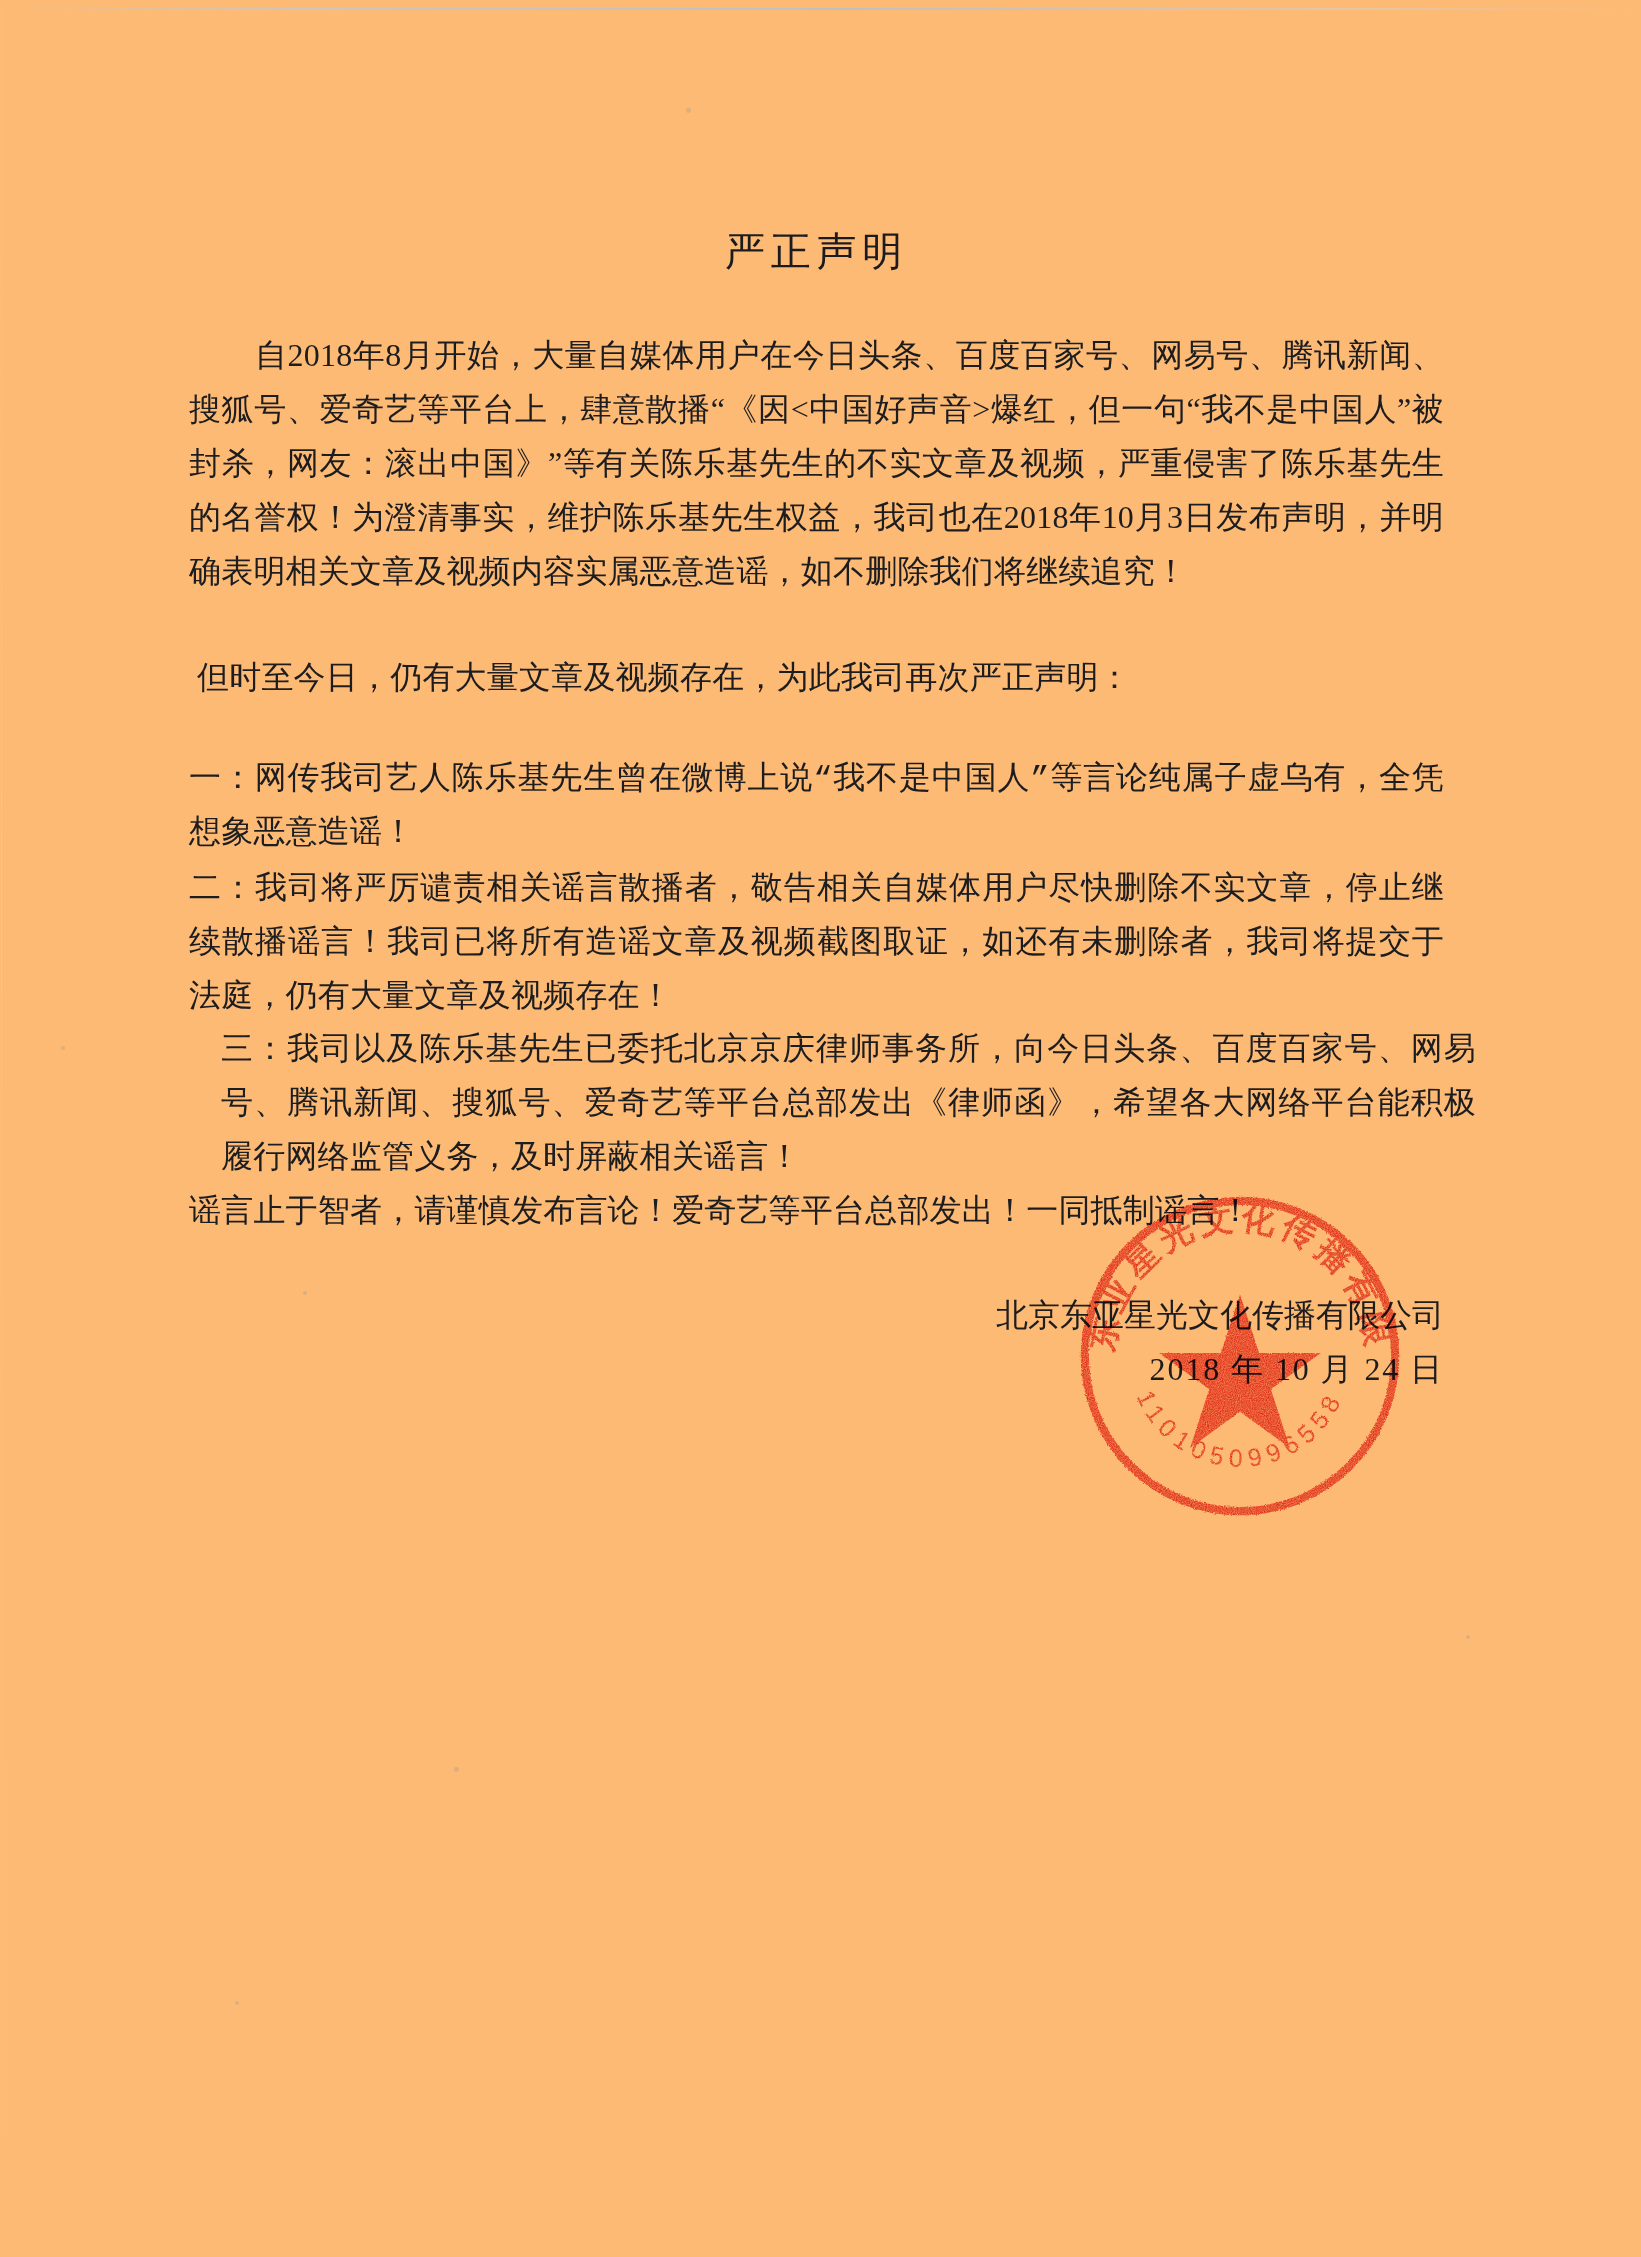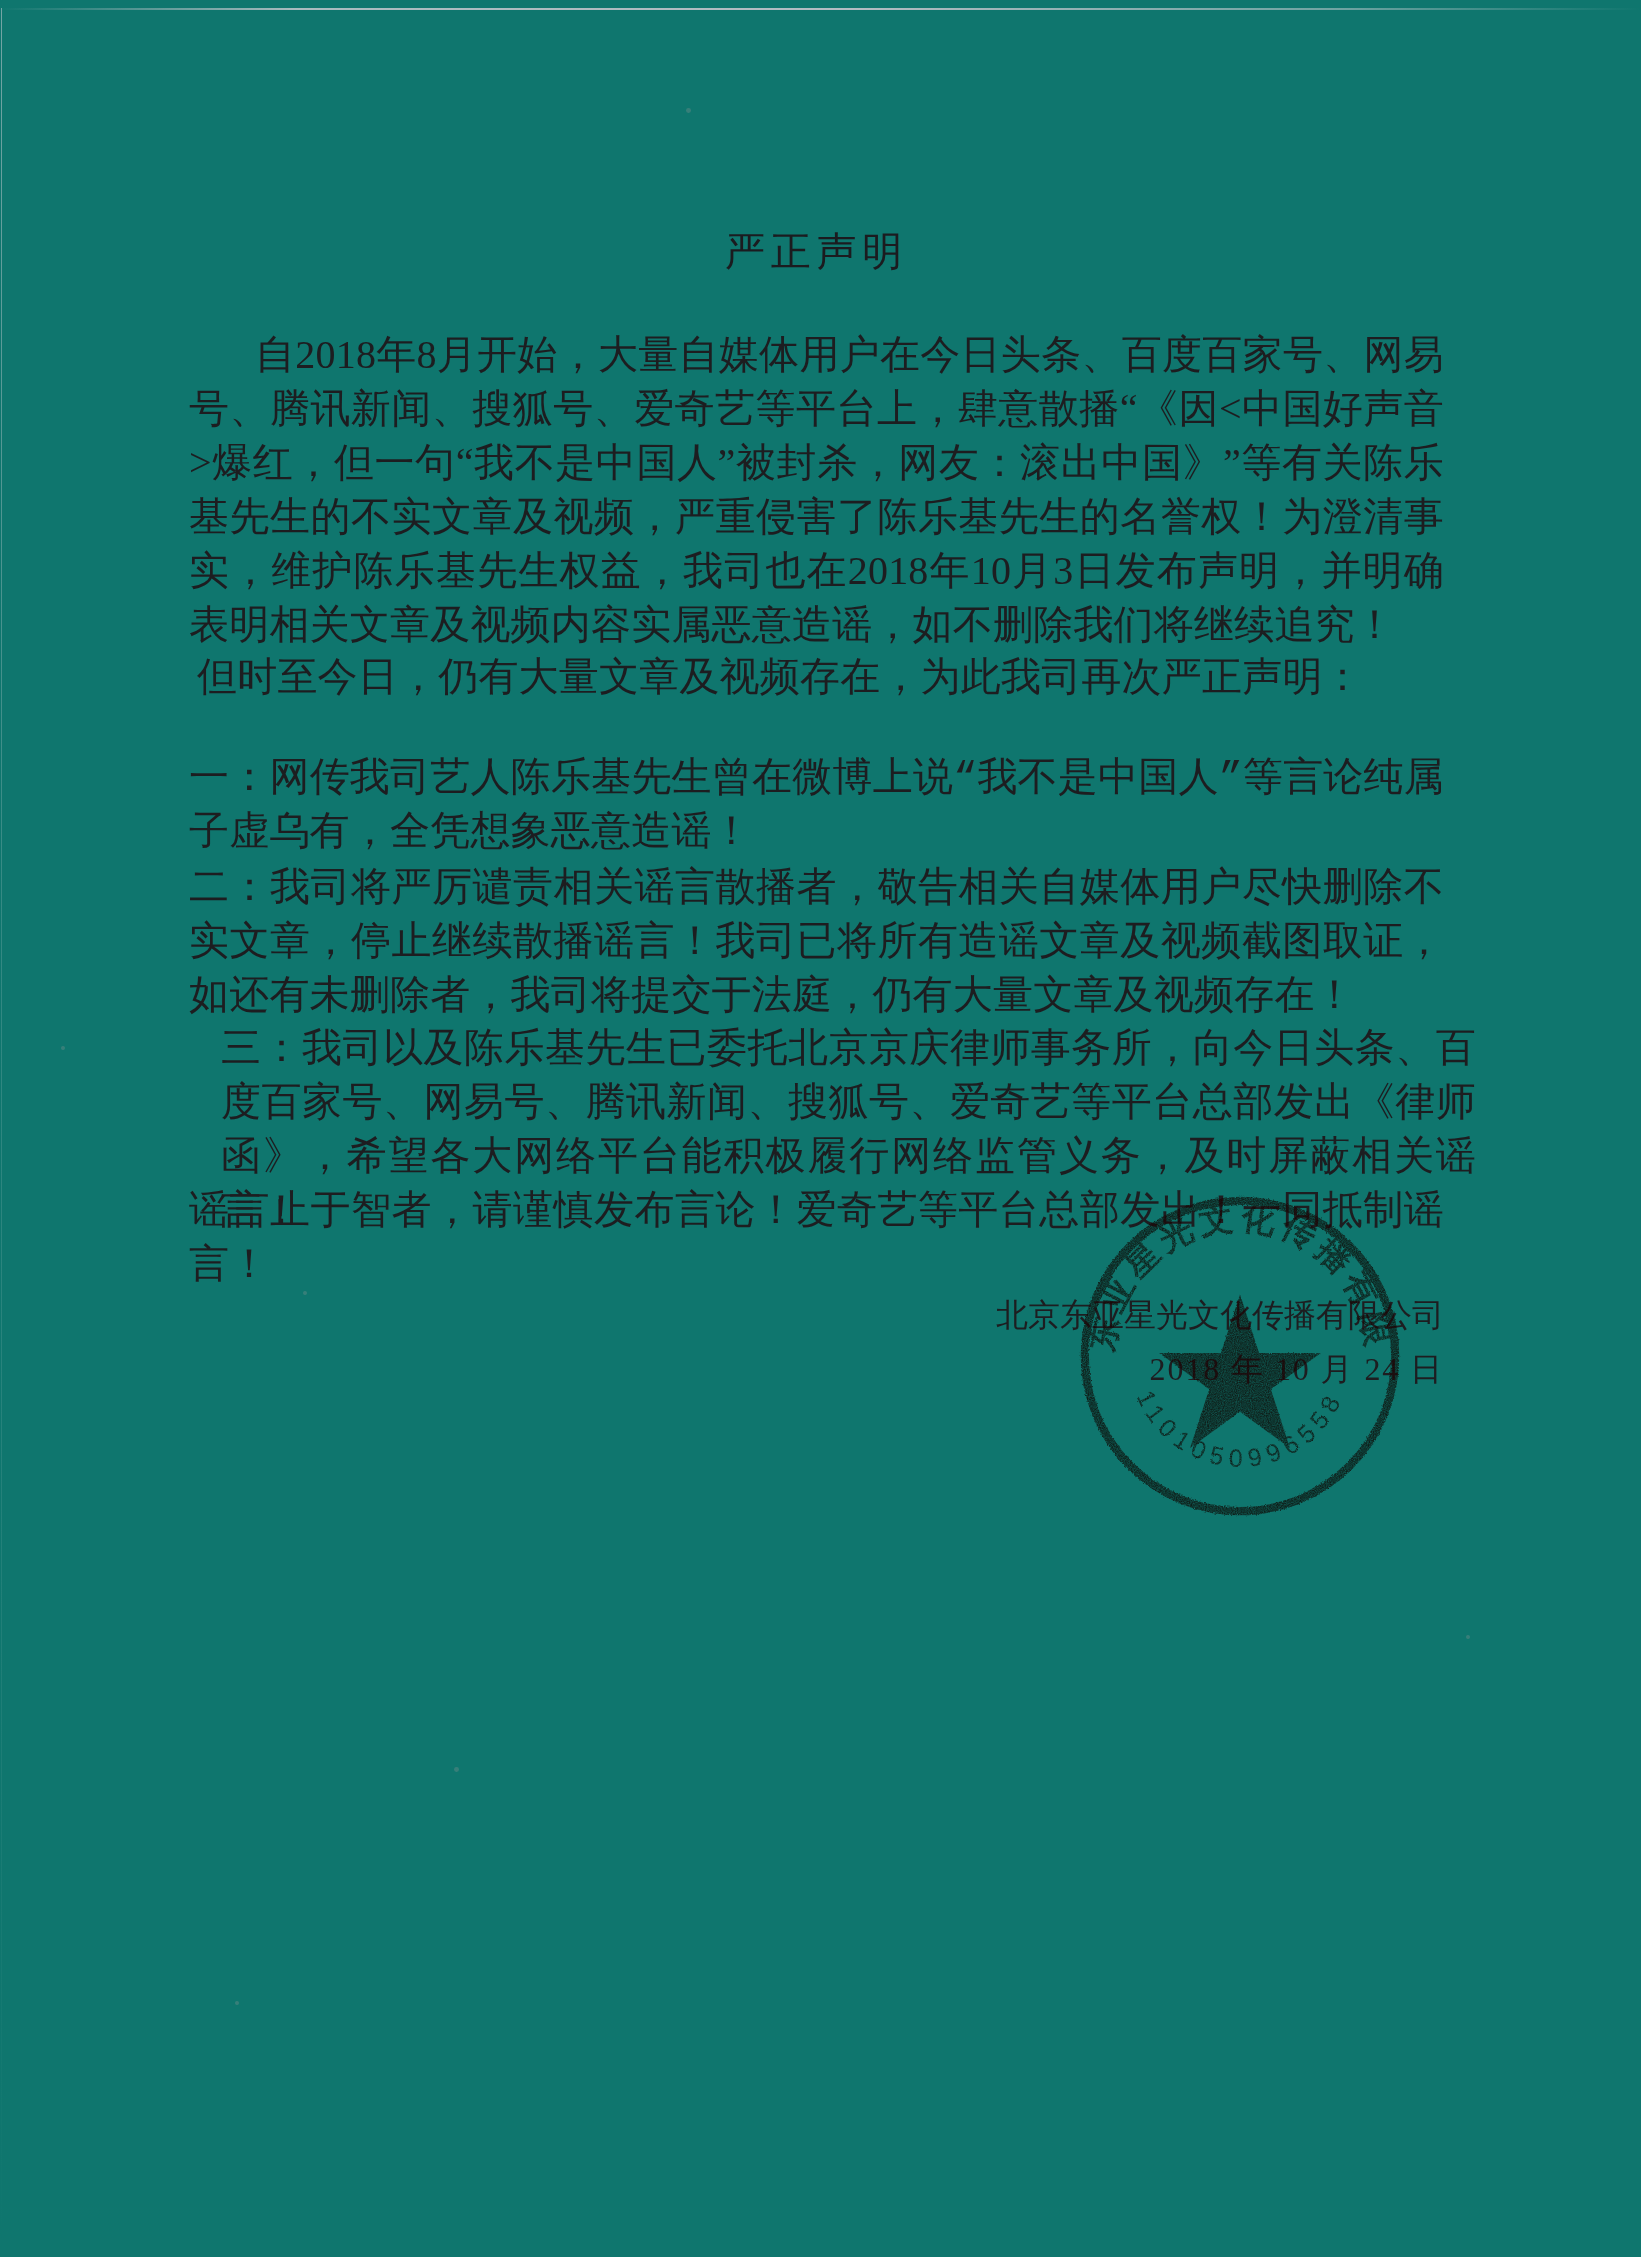--- a/index.html
+++ b/index.html
@@ -8,21 +8,21 @@
     background: #ffffff;
   }
   body {
     font-family: "Liberation Serif", "DejaVu Serif", serif;
   }
 
   #page {
     position: relative;
     width: 1641px;
     height: 2257px;
-    background: #0f766e;
+    background: #fdba74;
     overflow: hidden;
     box-sizing: border-box;
   }
 
   
   .scan-edge-top {
     position: absolute;
     top: 7.7px;
     left: 0;
     width: 1641px;
@@ -69,21 +69,21 @@
     font-size: 40px;
     letter-spacing: 5.8px;
     color: #1b1b1f;
     font-family: "Liberation Serif", "DejaVu Serif", serif;
   }
 
   .para {
     position: absolute;
     left: 0;
     width: 1255px;
-    font-size: 40px;
+    font-size: 32px;
     line-height: 54px;
     color: #1d1d20;
     text-align: justify;
     text-justify: inter-character;
     letter-spacing: 0.2px;
     font-family: "Liberation Serif", "DejaVu Serif", serif;
   }
   .para.indent { text-indent: 66px; }
 
   #para-intro   { top: 328px; }

